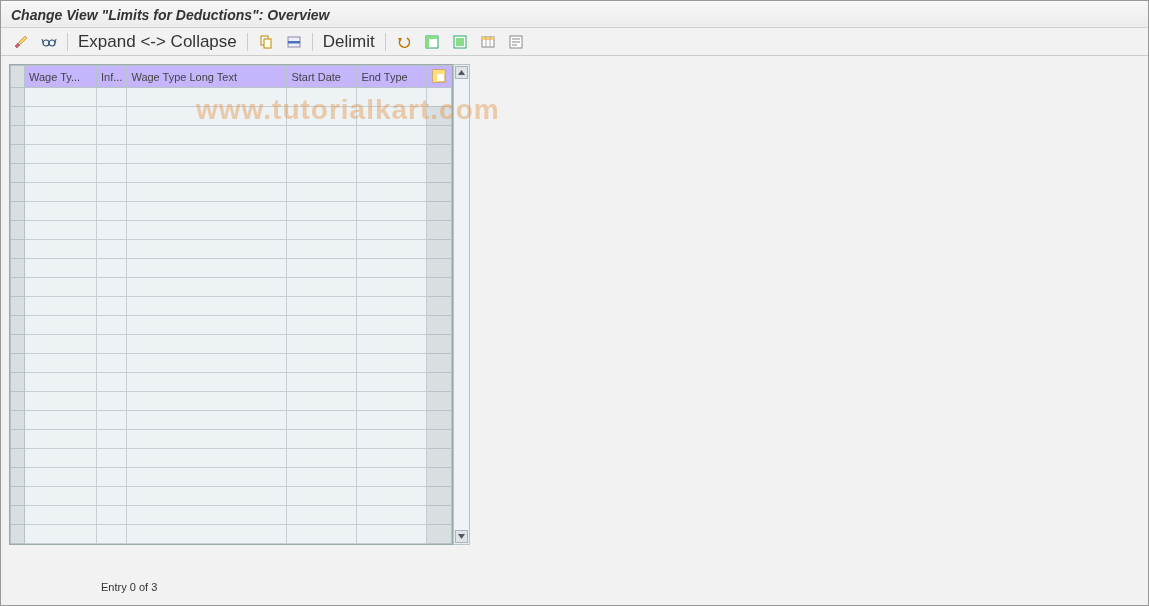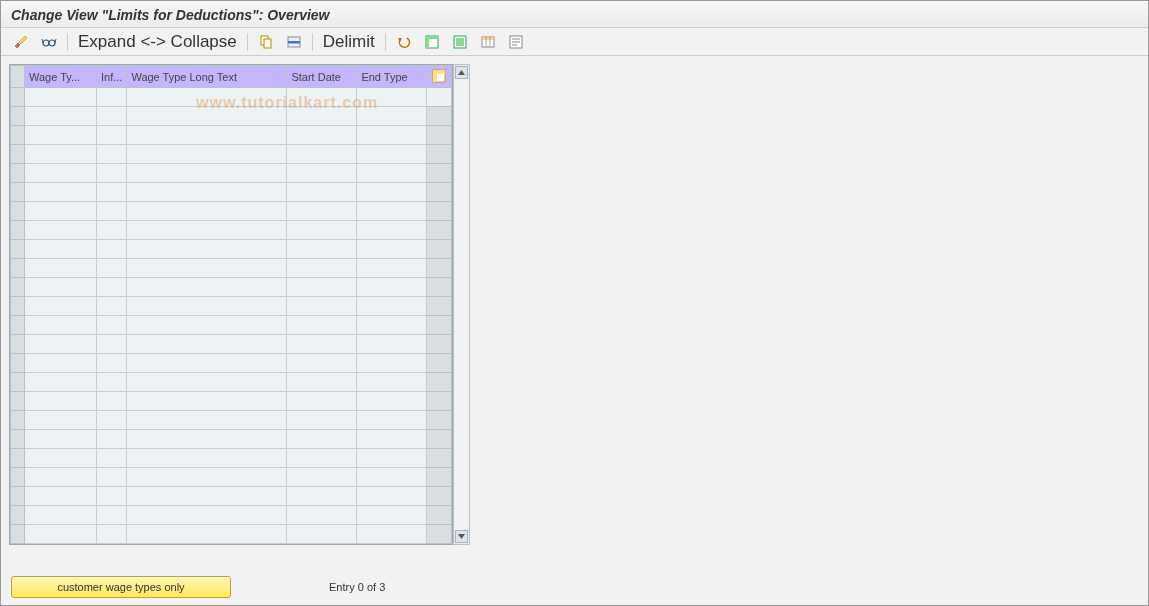--- a/index.html
+++ b/index.html
@@ -33,21 +33,21 @@
   .scroll-track { flex:1; width:15px; background:#f0f3f5; }
 
   
   .footer { display:flex; align-items:center; gap:8px; padding:6px 10px; background:#f2f2f2; height:36px; }
   .yellow-btn { display:flex; align-items:center; justify-content:center; width:220px; height:22px; background:linear-gradient(#fff8b0,#ffe85e); border:1px solid #c0a030; border-radius:3px; color:#333; font-size:11px; cursor:pointer; box-shadow:inset 0 1px 0 rgba(255,255,255,.6); }
   .pos-btn { display:flex; align-items:center; gap:8px; width:160px; height:22px; background:linear-gradient(#fafafa,#e8e8e8); border:1px solid #bcbcbc; border-radius:3px; color:#888; font-size:11px; padding:0 6px; cursor:default; }
   .pos-btn .lbl { flex:1; text-align:center; }
   .entry-status { margin-left:90px; color:#333; }
 
   
-  .watermark { position:absolute; top:38px; left:195px; font-size:16px; font-weight:bold; color:rgba(226,150,80,.45); pointer-events:none; letter-spacing:1px; }
+  .watermark { position:absolute; top:38px; left:195px; font-size:28px; font-weight:bold; color:rgba(226,150,80,.45); pointer-events:none; letter-spacing:1px; }
 </style>
 </head>
 <body>
 
 <div class="app">
 
   <div class="title-bar">Change View "Limits for Deductions": Overview</div>
 
   <div class="toolbar">
     <button class="tb-btn" title="Display/Change">
@@ -373,19 +373,16 @@
         <div class="scroll-arrow">
           <svg width="7" height="5" viewBox="0 0 7 5">
               <path d="M0 0 L7 0 L3.5 5 Z" fill="#556"></path>
             </svg>
         </div>
       </div>
     </div>
   </div>
 
   <div class="footer">
-    <button class="yellow-btn">
-      <span>customer wage types only</span>
-    </button>
     <span class="entry-status">Entry 0 of 3</span>
   </div>
 
 </div>
 
 </body></html>

